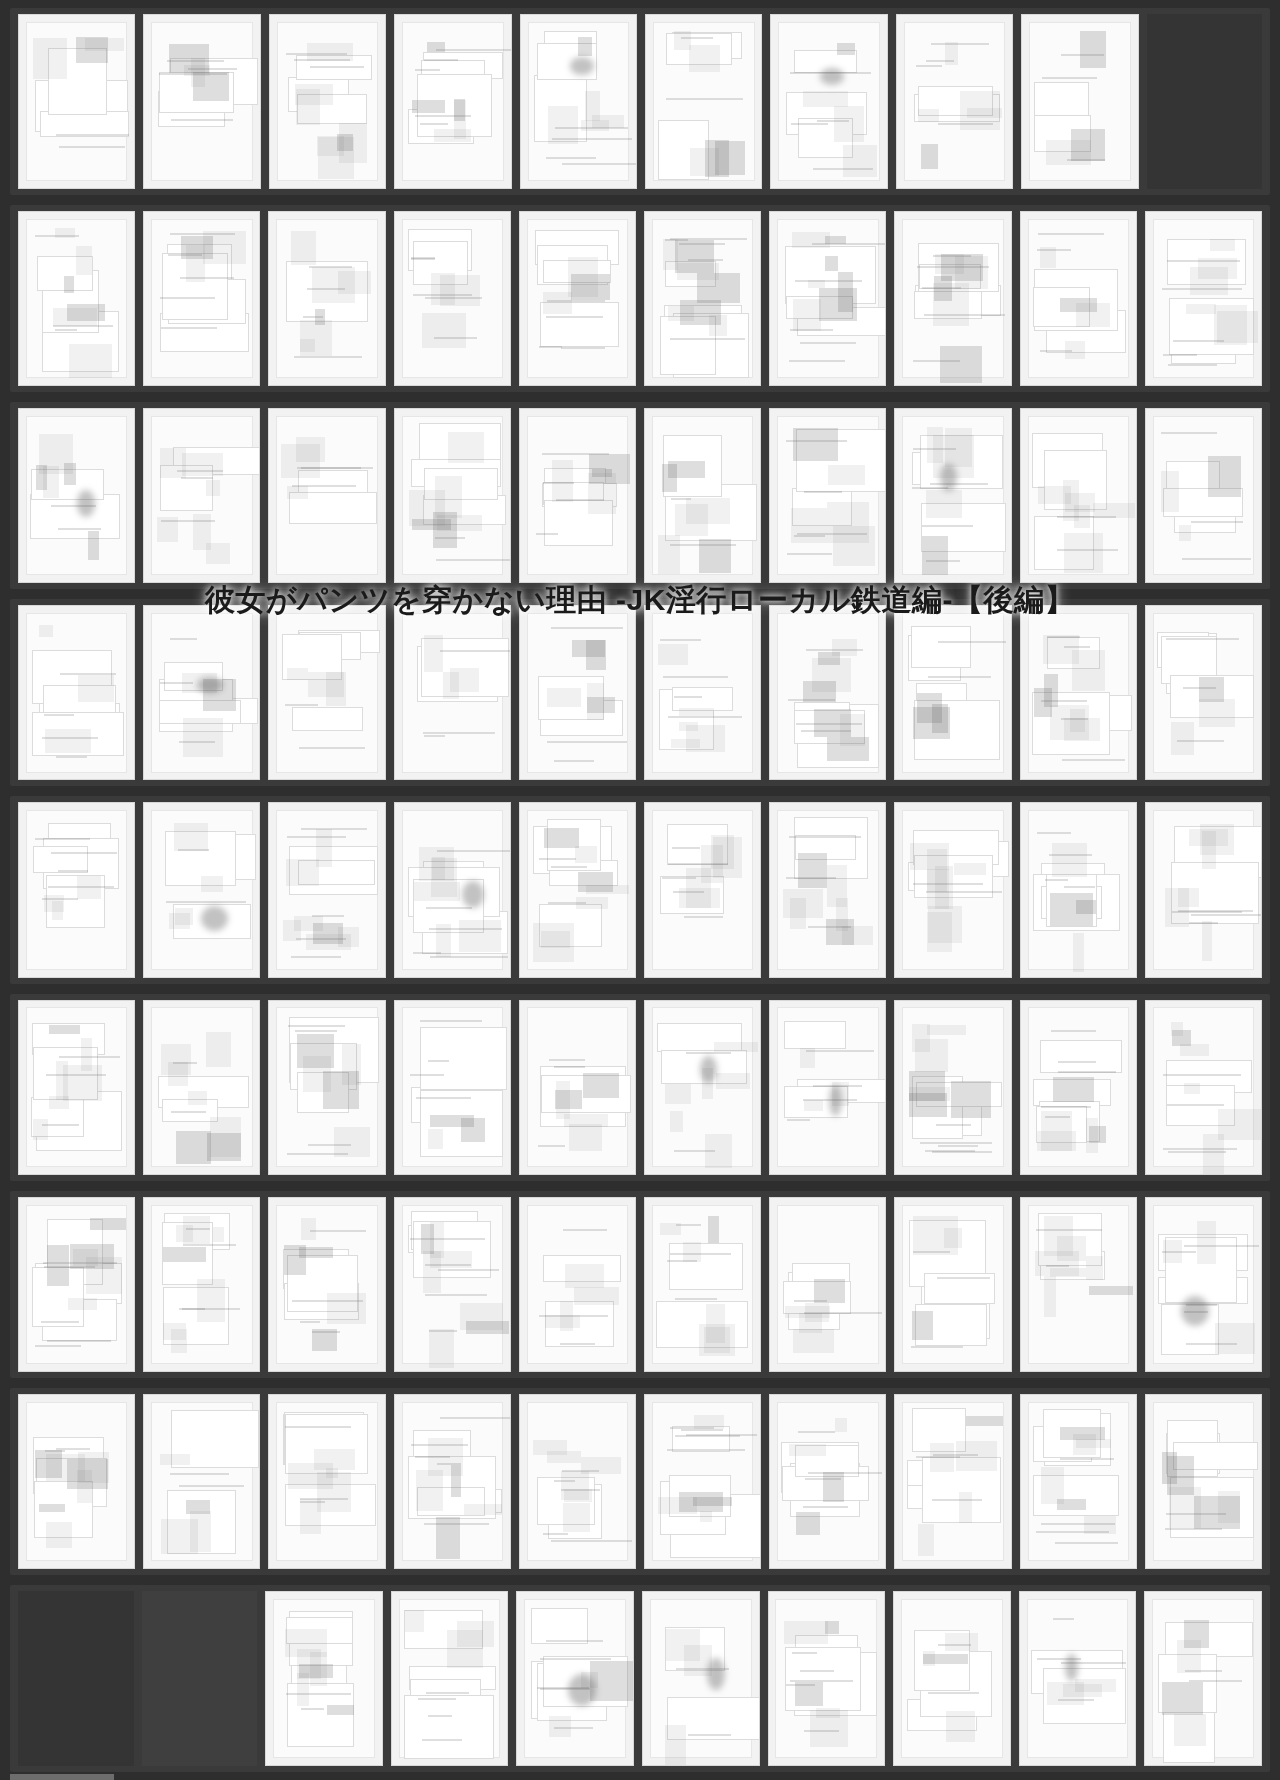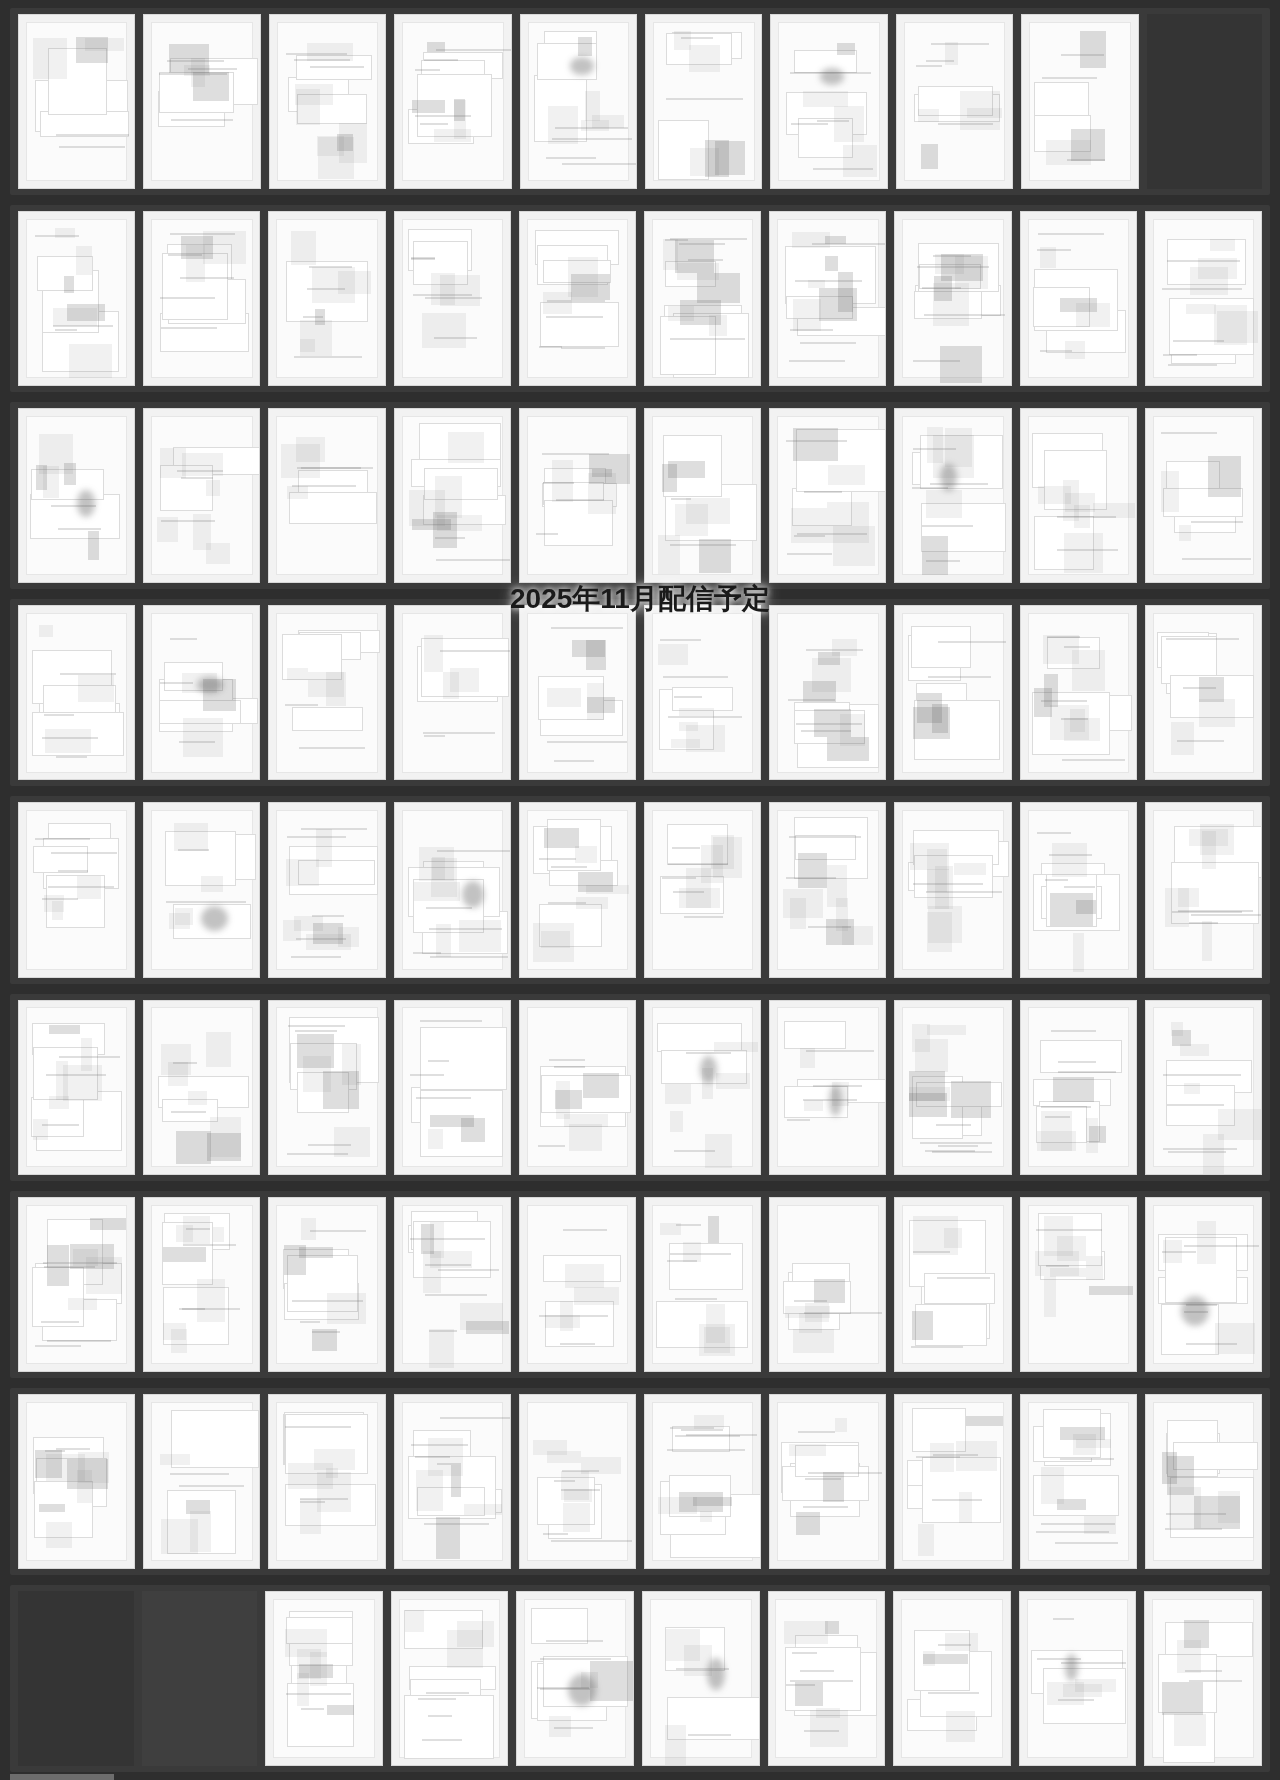--- a/index.html
+++ b/index.html
@@ -1521,17 +1521,17 @@
             <div class="tone" style="left: 21.7866%; top: 72.2254%; width: 31.3289%; height: 20.0553%;"></div>
             <div class="tone" style="left: 23.8621%; top: 26.0533%; width: 24.4892%; height: 20.434%;"></div>
             <div class="line" style="left: 32.6158%; top: 44.5546%; width: 35.878%;"></div>
             <div class="line" style="left: 36.2539%; top: 50.7673%; width: 52.4397%;"></div>
           </div>
         </div>
       </div>
     </div>
 
   <div class="overlay">
-    <p class="subtitle">2025年11月配信予定</p>
+    <p class="title">彼女がパンツを穿かない理由 -JK淫行ローカル鉄道編-【後編】</p>
   </div>
 
   <div class="bottom-bar"></div>
 </div>
 
 </body></html>

